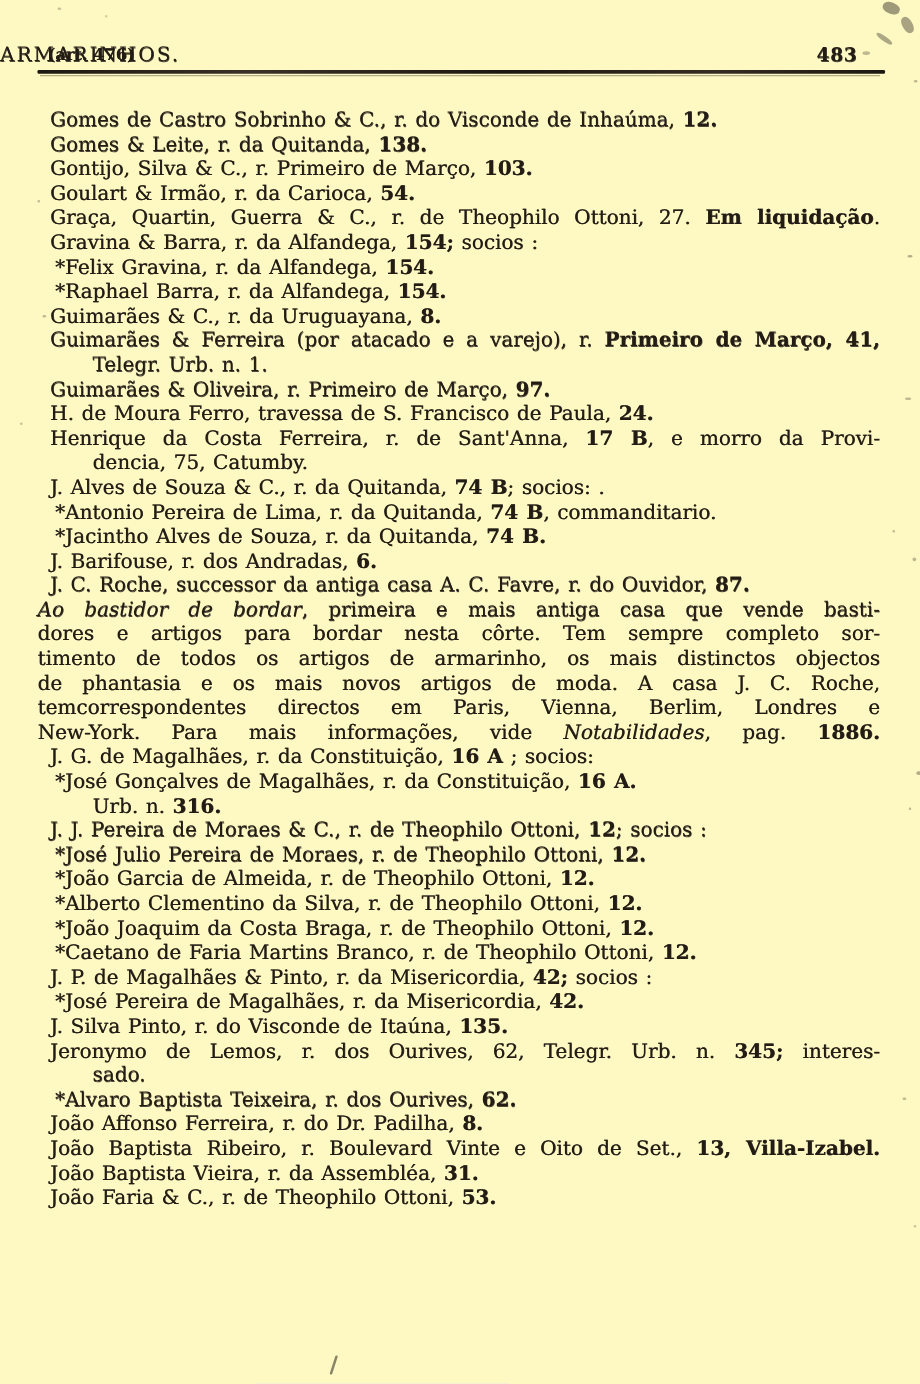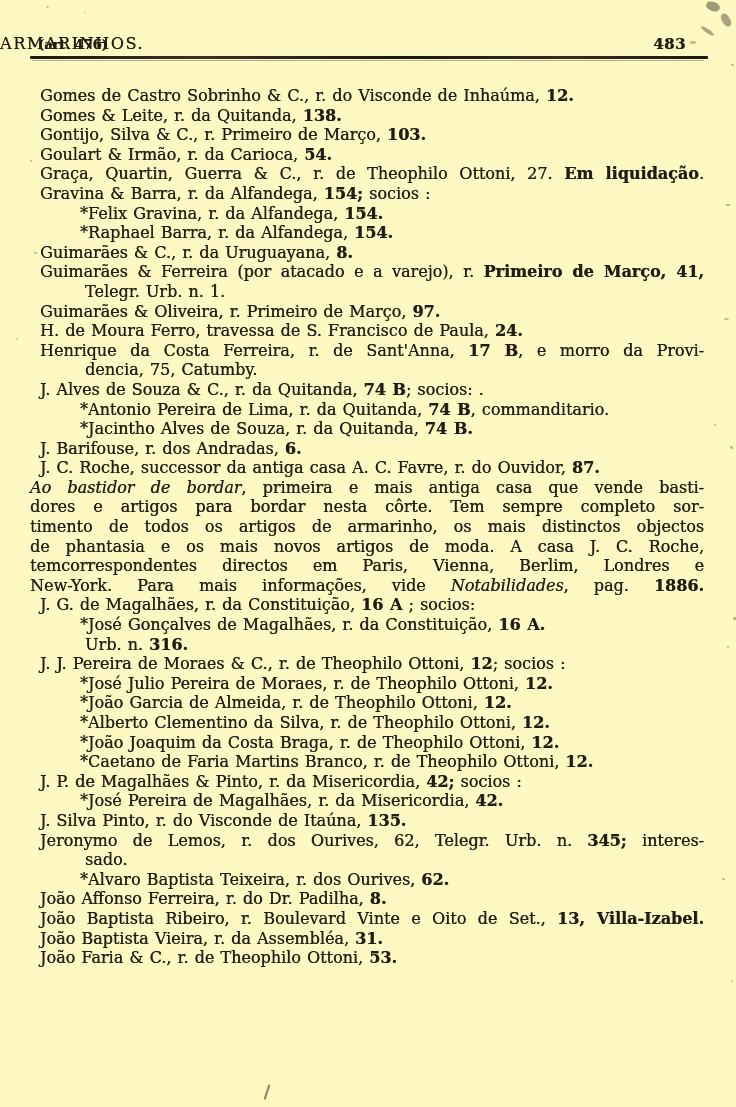--- a/index.html
+++ b/index.html
@@ -25,22 +25,22 @@
   }
   .rule:after{
     content:""; position:absolute; left:2px; right:4px; top:4px; height:1px;
     background:rgba(40,32,24,0.35);
   }
 
   
   .text-block { position:absolute; top:86px; left:0; right:0; }
   .line { font-size:16px; line-height:19.6px; padding-right:32px; word-spacing:1px; }
   .ind-main  { padding-left:40px; }
-  .ind-socio { padding-left:80px; }
-  .ind-cont  { padding-left:56px;margin-left:29px; }
+  .ind-socio { padding-left:44px; }
+  .ind-cont  { padding-left:74px; }
   .ind-para  { padding-left:30px; }
   .justify { text-align:justify; text-align-last:justify; }
   .seg-b { font-weight:bold; }
   .seg-i { font-style:italic; }
 
   
   .artifact { position:absolute; background:#2a241d; border-radius:45%; }
 </style>
 </head>
 <body>

